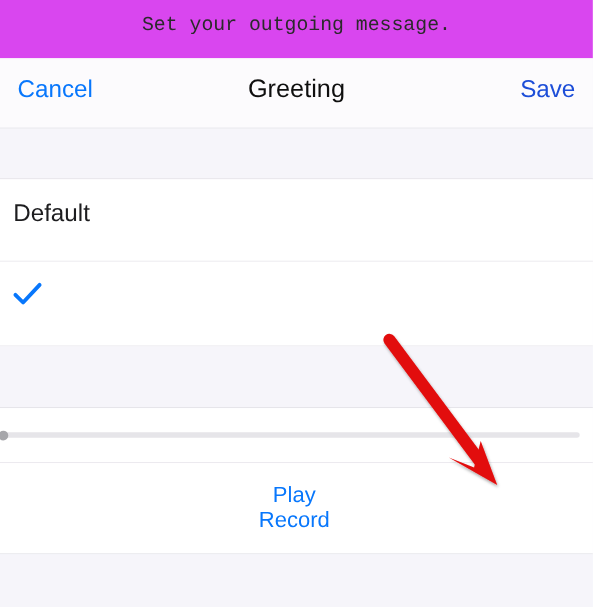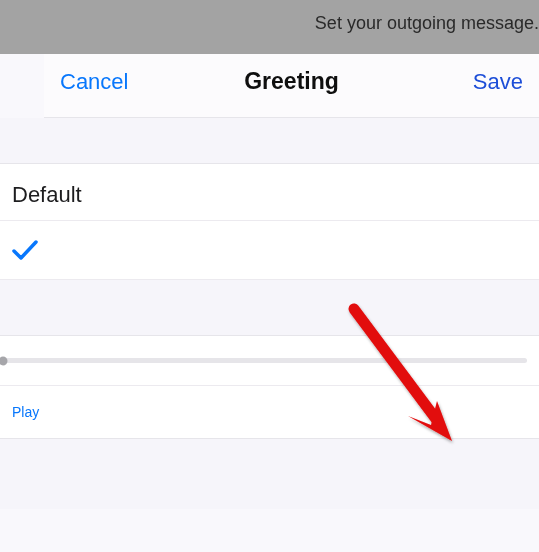--- a/index.html
+++ b/index.html
@@ -9,65 +9,65 @@
       font-family: -apple-system, BlinkMacSystemFont, "Helvetica Neue", sans-serif;
     }
     body {
       width: 539px;
       height: 552px;
       background: #f9f8fc;
       overflow: hidden;
       position: relative;
     }
     .instruction {
-      text-align: right;
+      text-align: center;
       padding: 13px 0 20px 0;
       font-size: 18px;
       color: #2a2a2a;
-      background: #a3a3a3;
+      background: #d946ef;
+      font-family: Liberation Mono, monospace;
     }
     .navbar {
       display: flex;
       align-items: center;
       justify-content: space-between;
       padding: 14px 16px 22px 16px;
       background: #fcfbfd;
       border-bottom: 1px solid #e6e5ea;
-      margin-left: 44px;
     }
     .nav-left {
       color: #0877fc;
       font-size: 22px;
       min-width: 80px;
       text-align: left;
     }
     .nav-title {
       font-size: 23px;
-      font-weight: 700;
+      font-weight: 400;
       color: #0f0f0f;
       text-align: center;
       flex: 1;
     }
     .nav-right {
       color: #1d4ed8;
       font-size: 22px;
       min-width: 80px;
       text-align: right;
     }
     .gap {
       height: 46px;
       background: #f6f5fa;
       border-bottom: 1px solid #e6e5ea;
     }
     .row {
       display: flex;
       align-items: flex-start;
       justify-content: space-between;
       background: #ffffff;
-      padding: 18px 16px 12px 12px;
+      padding: 18px 16px 30px 12px;
       font-size: 22px;
       color: #1d1d1f;
       border-bottom: 1px solid #eceaef;
     }
     .row:last-child {
       border-bottom: 1px solid #e6e5ea;
     }
     .check {
       color: #0877fc;
       stroke: #0877fc;
@@ -97,23 +97,24 @@
       height: 9px;
       border-radius: 50%;
       background: #a6a6aa;
     }
     .controls {
       display: flex;
       justify-content: space-between;
       align-items: center;
       background: #ffffff;
       padding: 18px 16px 18px 12px;
-      font-size: 14px;
+      font-size: 20px;
       color: #0877fc;
       border-bottom: 1px solid #e6e5ea;
+      flex-direction: column;
     }
     .gap3 {
       height: 70px;
       background: #f6f5fa;
     }
     .arrow-overlay {
       position: absolute;
       left: 336px;
       top: 301px;
       pointer-events: none;
@@ -147,20 +148,21 @@
 <div class="gap2"></div>
 
 <div class="slider-area">
   <div class="slider-track">
     <div class="slider-thumb"></div>
   </div>
 </div>
 
 <div class="controls">
   <span>Play</span>
+  <span>Record</span>
 </div>
 
 <div class="gap3"></div>
 
 <svg class="arrow-overlay" width="140" height="160" viewBox="0 0 140 160">
   <defs>
     <filter id="ds" x="-20%" y="-20%" width="140%" height="140%">
       <feDropShadow dx="1" dy="2" stdDeviation="1.5" flood-color="#000" flood-opacity="0.35"></feDropShadow>
     </filter>
   </defs>

